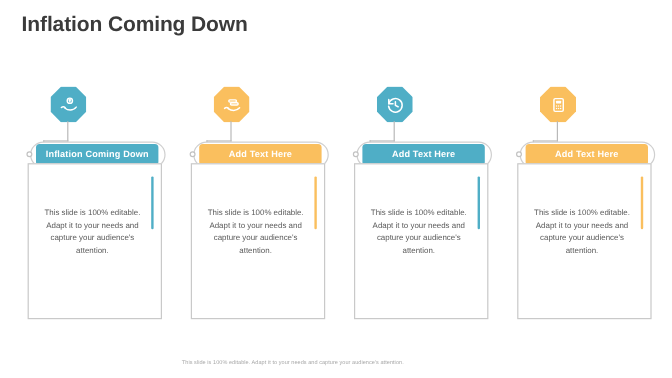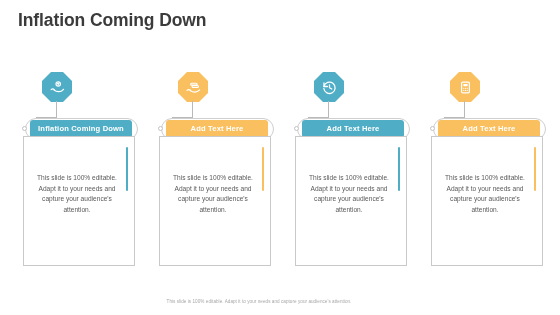--- a/index.html
+++ b/index.html
@@ -14,21 +14,20 @@
     overflow: hidden;
     position: relative;
   }
 
   .slide {
     position: absolute;
     left: 0; top: 0;
     width: 488px;
     height: 315px;
     background: #ffffff;
-    padding-left: 30px;
   }
 
   
   .slide-title {
     position: absolute;
     left: 18px;
     top: 10px;
     font-size: 17.5px;
     font-weight: 700;
     color: #3b3b3b;

